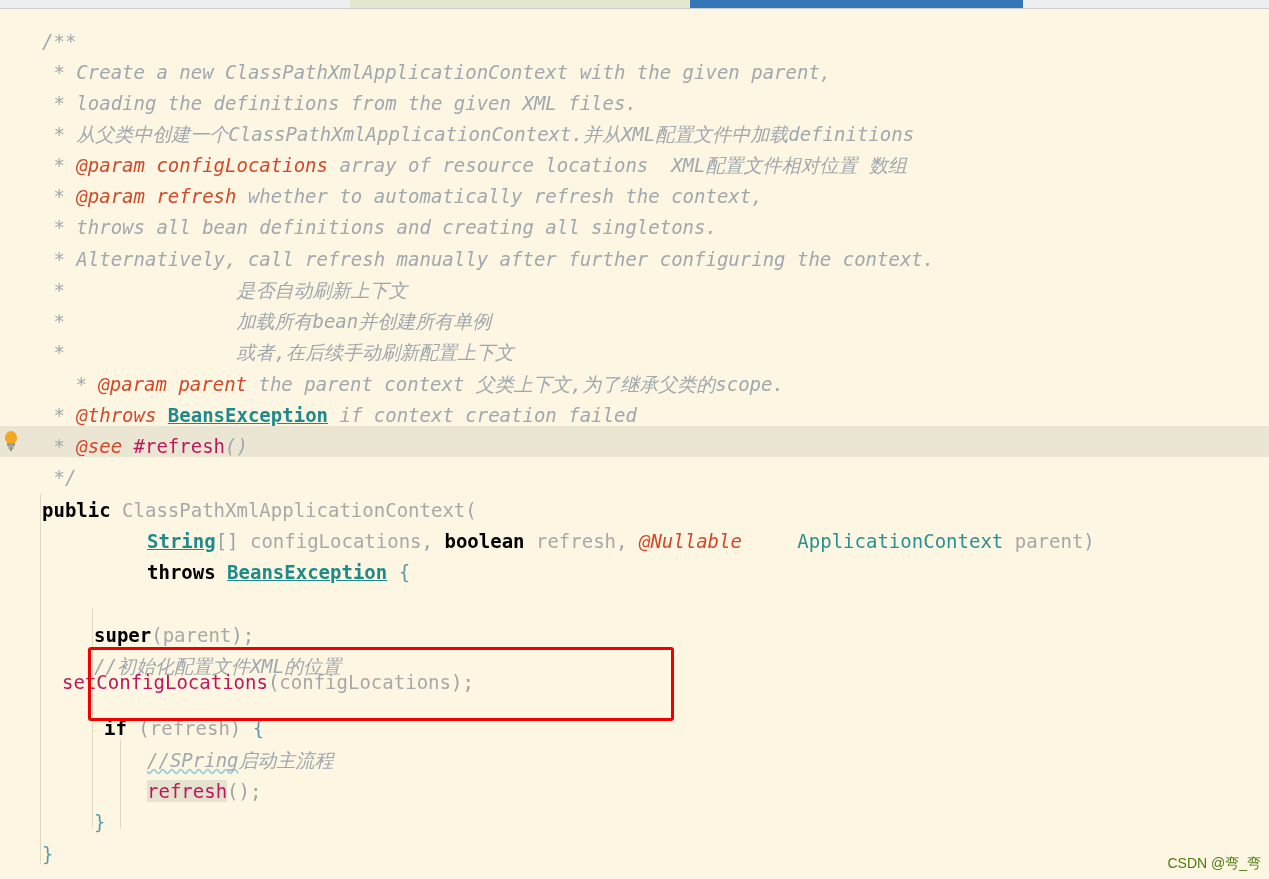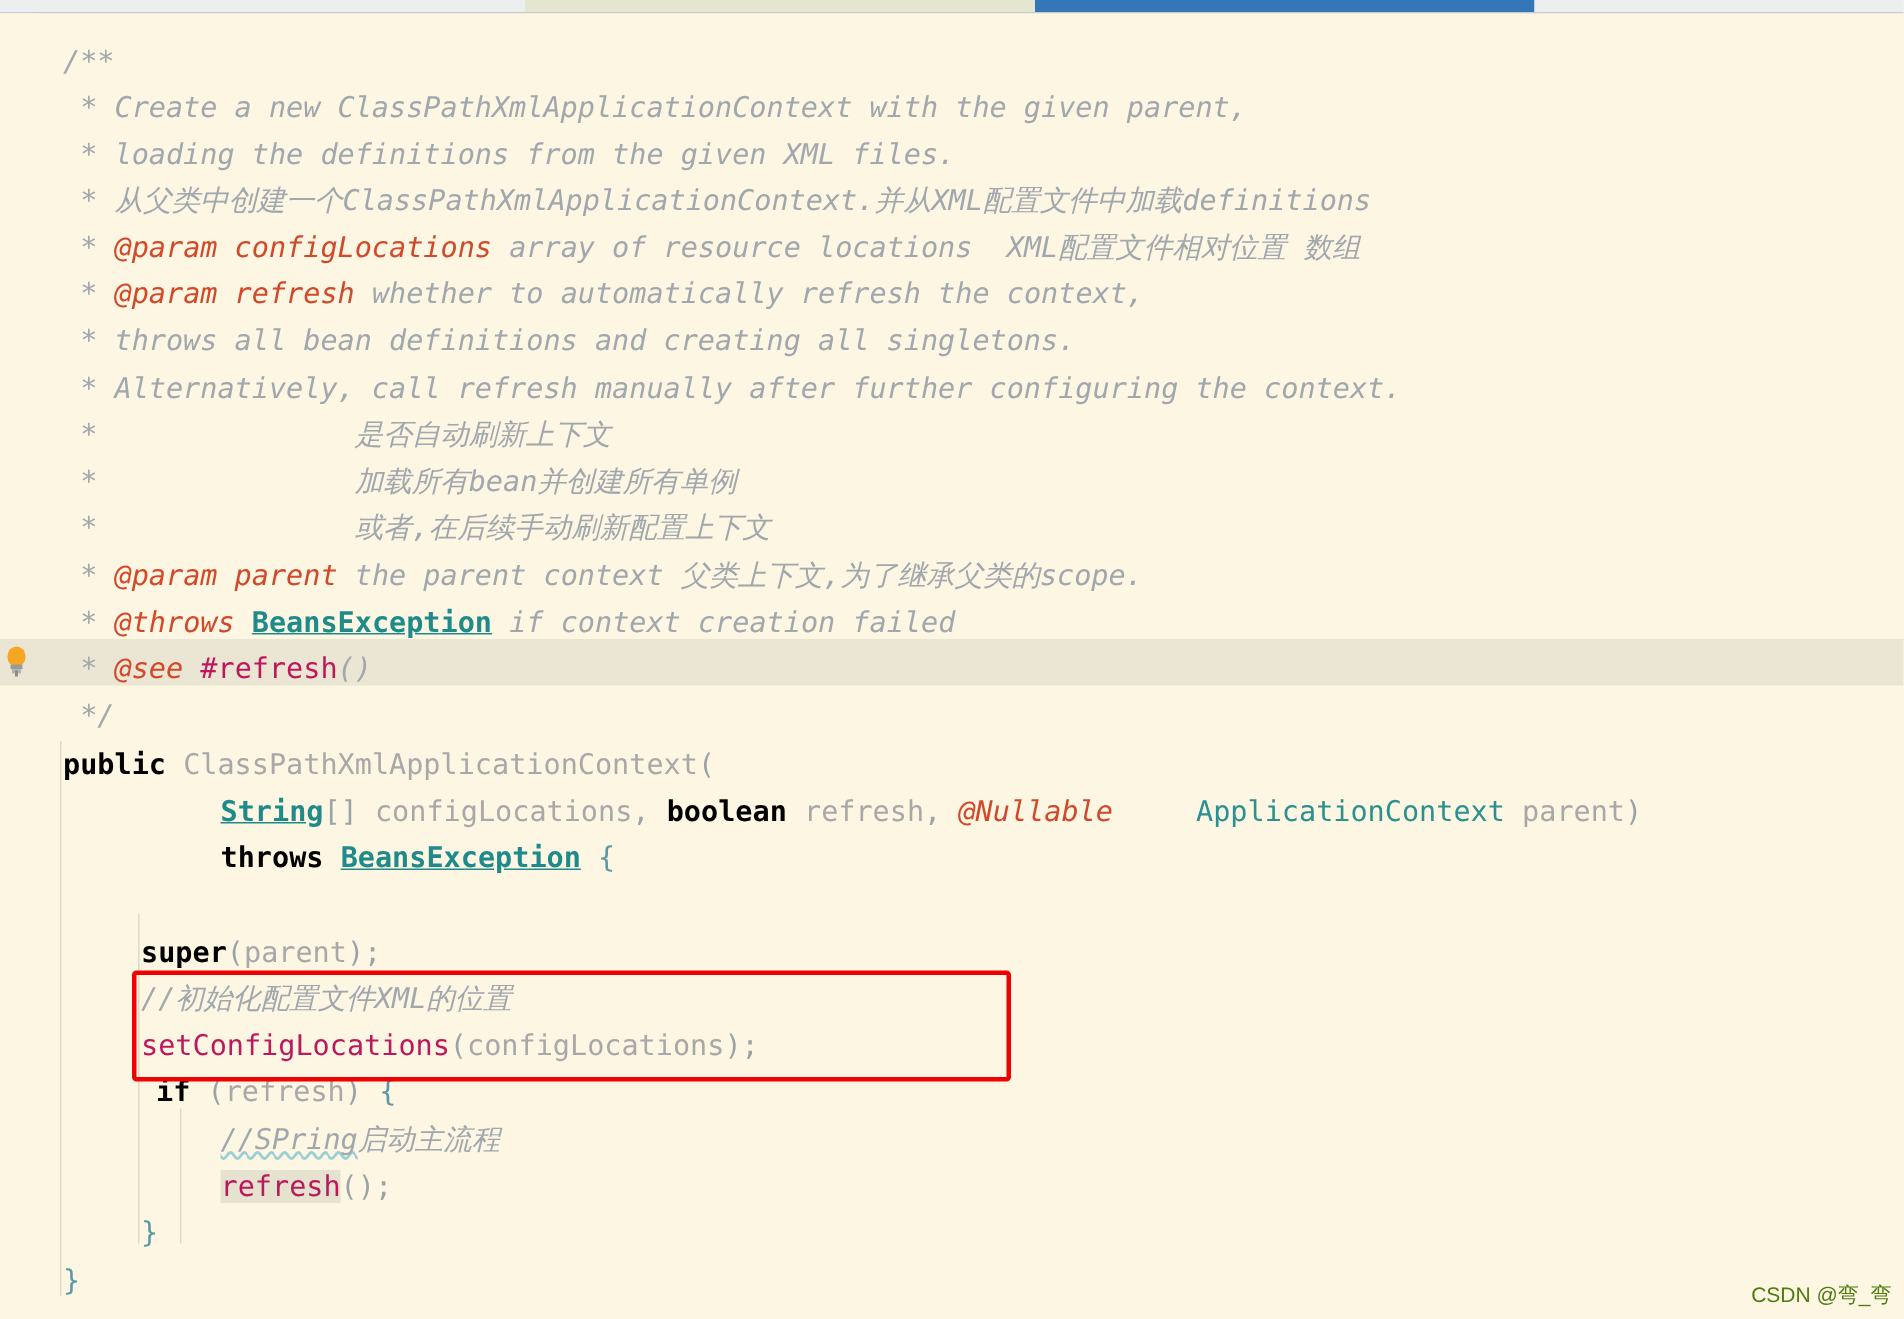--- a/index.html
+++ b/index.html
@@ -178,30 +178,30 @@
       <div class="line" style="top: 48px; padding-left: 42px;"><span class="cmt"> * Create a new ClassPathXmlApplicationContext with the given parent,</span></div>
       <div class="line" style="top: 79px; padding-left: 42px;"><span class="cmt"> * loading the definitions from the given XML files.</span></div>
       <div class="line" style="top: 110px; padding-left: 42px;"><span class="cmt"> * 从父类中创建一个ClassPathXmlApplicationContext.并从XML配置文件中加载definitions</span></div>
       <div class="line" style="top: 141px; padding-left: 42px;"><span class="cmt"> * </span><span class="tag">@param configLocations</span><span class="cmt"> array of resource locations  XML配置文件相对位置 数组</span></div>
       <div class="line" style="top: 172px; padding-left: 42px;"><span class="cmt"> * </span><span class="tag">@param refresh</span><span class="cmt"> whether to automatically refresh the context,</span></div>
       <div class="line" style="top: 203px; padding-left: 42px;"><span class="cmt"> * throws all bean definitions and creating all singletons.</span></div>
       <div class="line" style="top: 235px; padding-left: 42px;"><span class="cmt"> * Alternatively, call refresh manually after further configuring the context.</span></div>
       <div class="line" style="top: 266px; padding-left: 42px;"><span class="cmt"> *               是否自动刷新上下文</span></div>
       <div class="line" style="top: 297px; padding-left: 42px;"><span class="cmt"> *               加载所有bean并创建所有单例</span></div>
       <div class="line" style="top: 328px; padding-left: 42px;"><span class="cmt"> *               或者,在后续手动刷新配置上下文</span></div>
-      <div class="line" style="top: 360px; padding-left: 42px;"><span class="cmt"> * </span><span class="tag">@param parent</span><span class="cmt"> the parent context 父类上下文,为了继承父类的scope.</span></div>
+      <div class="line" style="top: 360px; padding-left: 64px;"><span class="cmt"> * </span><span class="tag">@param parent</span><span class="cmt"> the parent context 父类上下文,为了继承父类的scope.</span></div>
       <div class="line" style="top: 391px; padding-left: 42px;"><span class="cmt"> * </span><span class="tag">@throws</span><span class="cmt"> </span><span class="lnk">BeansException</span><span class="cmt"> if context creation failed</span></div>
       <div class="line" style="top: 422px; padding-left: 42px;"><span class="cmt"> * </span><span class="tag">@see</span><span class="cmt"> </span><span class="mth">#refresh</span><span class="cmt">()</span></div>
       <div class="line" style="top: 453px; padding-left: 42px;"><span class="cmt"> */</span></div>
       <div class="line" style="top: 486px; padding-left: 42px;"><span class="kw">public</span><span class="plain"> </span><span class="ident">ClassPathXmlApplicationContext</span><span class="punct">(</span></div>
       <div class="line" style="top: 517px; padding-left: 147px;"><span class="typu">String</span><span class="punct">[] </span><span class="ident">configLocations</span><span class="punct">, </span><span class="kw">boolean</span><span class="punct"> </span><span class="ident">refresh</span><span class="punct">, </span><span class="anno">@Nullable</span><span class="punct"> </span><span class="typ">ApplicationContext</span><span class="punct"> </span><span class="ident">parent</span><span class="punct">)</span></div>
       <div class="line" style="top: 548px; padding-left: 147px;"><span class="kw">throws</span><span class="punct"> </span><span class="typu">BeansException</span><span class="punct"> </span><span class="brace">{</span></div>
       <div class="line" style="top: 611px; padding-left: 94px;"><span class="kw">super</span><span class="punct">(</span><span class="ident">parent</span><span class="punct">);</span></div>
       <div class="line" style="top: 642px; padding-left: 94px;"><span class="cmt">//初始化配置文件XML的位置</span></div>
-      <div class="line" style="top: 673px; padding-left: 94px;"><span class="mth">setConfigLocations</span><span class="punct">(</span><span class="ident">configLocations</span><span class="punct">);</span></div>
+      <div class="line" style="top: 658px; padding-left: 62px;"><span class="mth">setConfigLocations</span><span class="punct">(</span><span class="ident">configLocations</span><span class="punct">);</span></div>
       <div class="line" style="top: 704px; padding-left: 104px;"><span class="kw">if</span><span class="punct"> (</span><span class="ident">refresh</span><span class="punct">) </span><span class="brace">{</span></div>
       <div class="line" style="top: 736px; padding-left: 147px;"><span class="cmt typo">//SPring</span><span class="cmt">启动主流程</span></div>
       <div class="line" style="top: 767px; padding-left: 147px;"><span class="mth hl">refresh</span><span class="punct">();</span></div>
       <div class="line" style="top: 798px; padding-left: 94px;"><span class="brace">}</span></div>
       <div class="line" style="top: 830px; padding-left: 42px;"><span class="brace">}</span></div>
     </div>
 
   <div id="redbox" style="left: 88px; top: 638px; width: 580px; height: 68px; border-color: rgb(240, 0, 0);"></div>
 </div>
 

